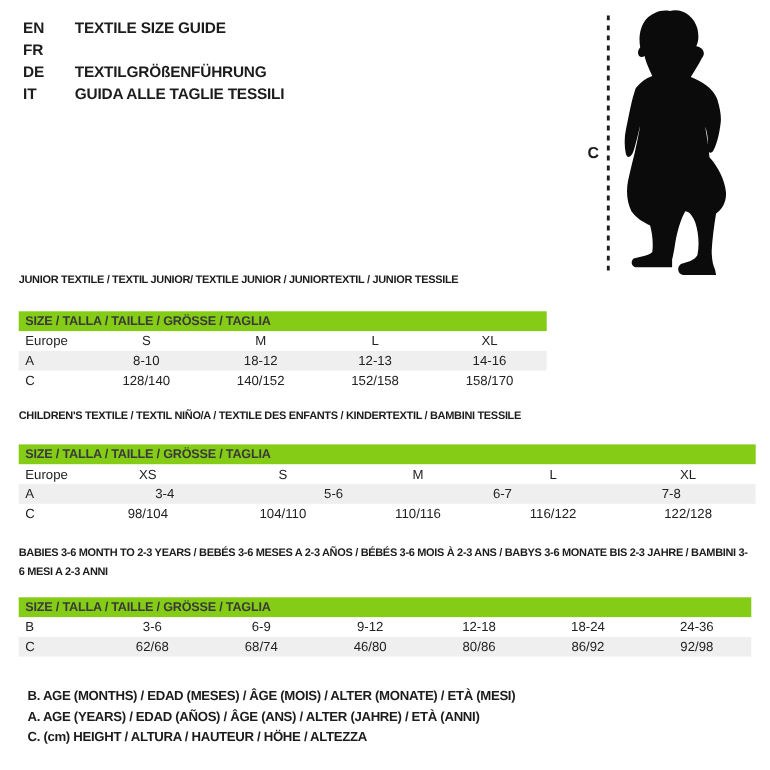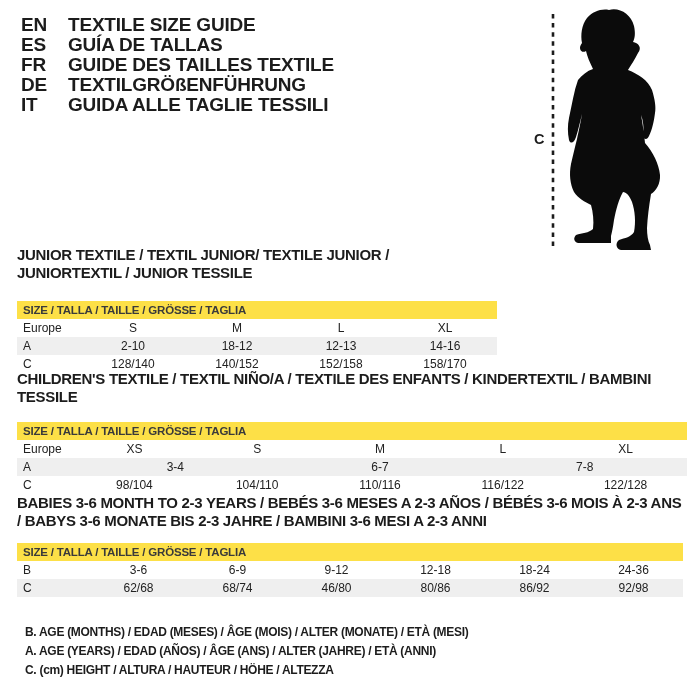--- a/index.html
+++ b/index.html
@@ -2,34 +2,34 @@
 <html><head>
 <meta charset="utf-8">
 <style>
   html,body{margin:0;padding:0;background:#fff;}
   #root{
     position:relative;width:700px;height:700px;background:#ffffff;overflow:hidden;
     font-family:"Liberation Sans","DejaVu Sans",sans-serif;color:#1c1c1c;
   }
   
   .lang-block{position:absolute;top:15px;left:21px;}
-  .lang-row{display:flex;line-height:20px;font-weight:bold;font-size:19px;letter-spacing:-0.2px;white-space:nowrap;}
+  .lang-row{display:flex;line-height:20px;font-weight:bold;font-size:14px;letter-spacing:-0.2px;white-space:nowrap;}
   .lang-code{width:47px;}
   
   .figure-wrap{position:absolute;top:5px;left:532px;width:168px;height:248px;}
   
   .section{position:absolute;left:17px;}
   #sec-junior{top:246px;width:480px;}
   #sec-children{top:370px;width:670px;}
   #sec-babies{top:494px;width:666px;}
-  .section-title{font-weight:bold;font-size:15px;line-height:18px;letter-spacing:-0.3px;}
+  .section-title{font-weight:bold;font-size:10px;line-height:18px;letter-spacing:-0.3px;}
   #sec-junior .size-bar{margin-top:19px;}
   #sec-children .size-bar{margin-top:16px;}
   #sec-babies .size-bar{margin-top:13px;}
-  .size-bar{background:#fde047;height:18px;line-height:18px;padding-left:6px;
+  .size-bar{background:#84cc16;height:18px;line-height:18px;padding-left:6px;
     font-size:11.5px;font-weight:bold;color:#3a3a3a;letter-spacing:-0.2px;}
   .trow{display:flex;height:18px;line-height:18px;font-size:12px;color:#222;}
   .trow.shaded{background:#efefef;}
   .trow .rl{padding-left:6px;box-sizing:border-box;}
   .t-junior .rl{width:64px;}
   .t-children .rl{width:56px;}
   .t-babies .rl{width:72px;}
   .trow .cell{flex:1;text-align:center;}
   
   .footnotes{position:absolute;left:25px;top:623px;}
@@ -39,26 +39,21 @@
 <body>
 
 <div id="root">
 
   <div class="lang-block" id="lang-list">
       <div class="lang-row">
         <span class="lang-code">EN</span>
         <span class="lang-label">TEXTILE SIZE GUIDE</span>
       </div>
       <div class="lang-row">
-        <span class="lang-code">ES</span>
-        <span class="lang-label">GUÍA DE TALLAS</span>
-      </div>
-      <div class="lang-row">
         <span class="lang-code">FR</span>
-        <span class="lang-label">GUIDE DES TAILLES TEXTILE</span>
       </div>
       <div class="lang-row">
         <span class="lang-code">DE</span>
         <span class="lang-label">TEXTILGRÖßENFÜHRUNG</span>
       </div>
       <div class="lang-row">
         <span class="lang-code">IT</span>
         <span class="lang-label">GUIDA ALLE TAGLIE TESSILI</span>
       </div>
     </div>
@@ -118,21 +113,21 @@
     <div class="table t-junior">
         <div class="trow">
           <span class="rl">Europe</span>
           <span class="cell">S</span>
           <span class="cell">M</span>
           <span class="cell">L</span>
           <span class="cell">XL</span>
         </div>
         <div class="trow shaded">
           <span class="rl">A</span>
-          <span class="cell">2-10</span>
+          <span class="cell">8-10</span>
           <span class="cell">18-12</span>
           <span class="cell">12-13</span>
           <span class="cell">14-16</span>
         </div>
         <div class="trow">
           <span class="rl">C</span>
           <span class="cell">128/140</span>
           <span class="cell">140/152</span>
           <span class="cell">152/158</span>
           <span class="cell">158/170</span>
@@ -148,20 +143,21 @@
           <span class="rl">Europe</span>
           <span class="cell">XS</span>
           <span class="cell">S</span>
           <span class="cell">M</span>
           <span class="cell">L</span>
           <span class="cell">XL</span>
         </div>
         <div class="trow shaded">
           <span class="rl">A</span>
           <span class="cell">3-4</span>
+          <span class="cell">5-6</span>
           <span class="cell">6-7</span>
           <span class="cell">7-8</span>
         </div>
         <div class="trow">
           <span class="rl">C</span>
           <span class="cell">98/104</span>
           <span class="cell">104/110</span>
           <span class="cell">110/116</span>
           <span class="cell">116/122</span>
           <span class="cell">122/128</span>

